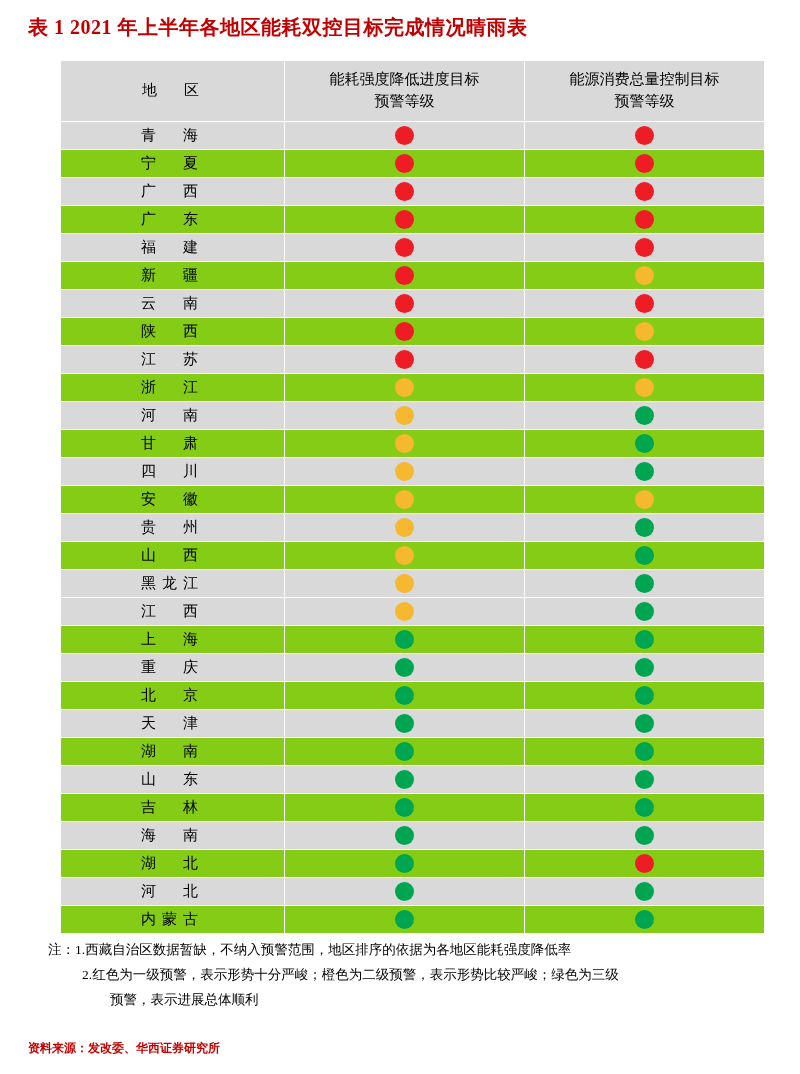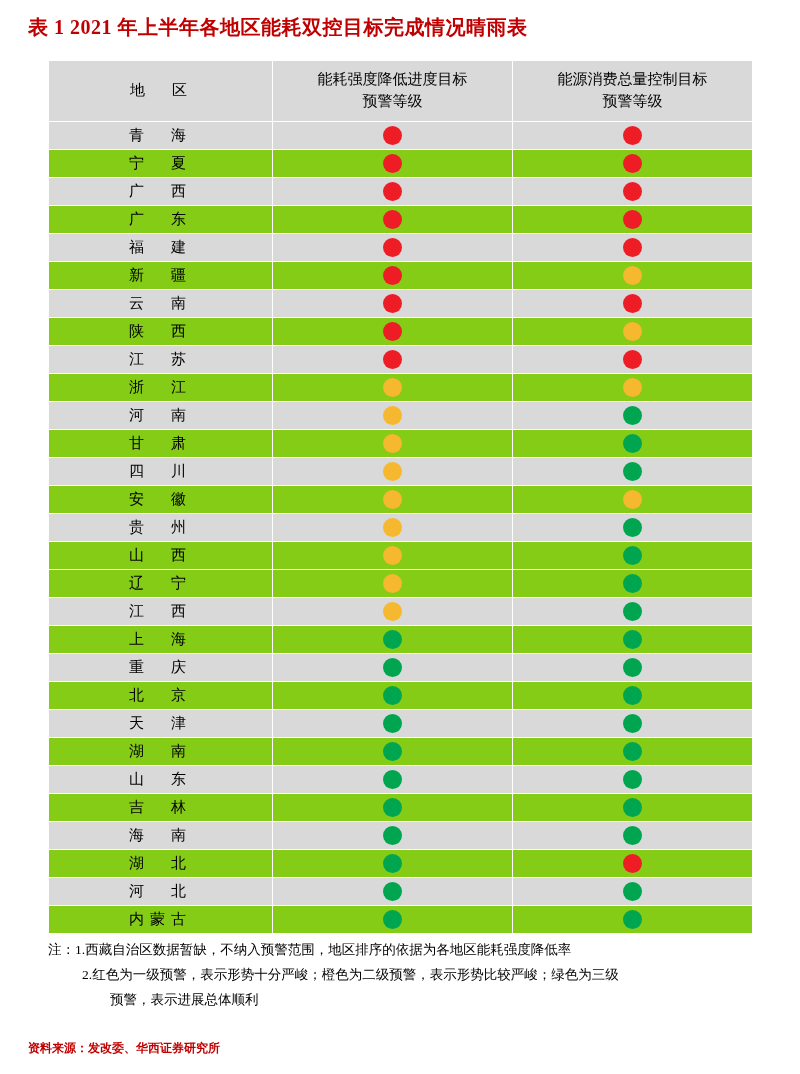--- a/index.html
+++ b/index.html
@@ -28,21 +28,21 @@
     left: 28px;
     top: 14px;
     font-size: 20px;
     font-weight: bold;
     color: #c00000;
     letter-spacing: 0.5px;
     white-space: nowrap;
   }
   .table-wrap {
     position: absolute;
-    left: 48px;
+    left: 60px;
     top: 60px;
     width: 704px;
   }
   table.rain-table {
     border-collapse: collapse;
     width: 704px;
     table-layout: fixed;
   }
   table.rain-table col.c-region { width: 224px; }
   table.rain-table col.c-col1 { width: 240px; }
@@ -217,22 +217,22 @@
           <tr class="odd">
             <td class="region-cell">贵　州</td>
             <td><span class="dot amber"></span></td>
             <td><span class="dot green"></span></td>
           </tr>
           <tr class="even">
             <td class="region-cell">山　西</td>
             <td><span class="dot amber"></span></td>
             <td><span class="dot green"></span></td>
           </tr>
-          <tr class="even">
-            <td class="region-cell">辽　宁</td>
+          <tr class="odd">
+            <td class="region-cell">黑龙江</td>
             <td><span class="dot amber"></span></td>
             <td><span class="dot green"></span></td>
           </tr>
           <tr class="odd">
             <td class="region-cell">江　西</td>
             <td><span class="dot amber"></span></td>
             <td><span class="dot green"></span></td>
           </tr>
           <tr class="even">
             <td class="region-cell">上　海</td>

